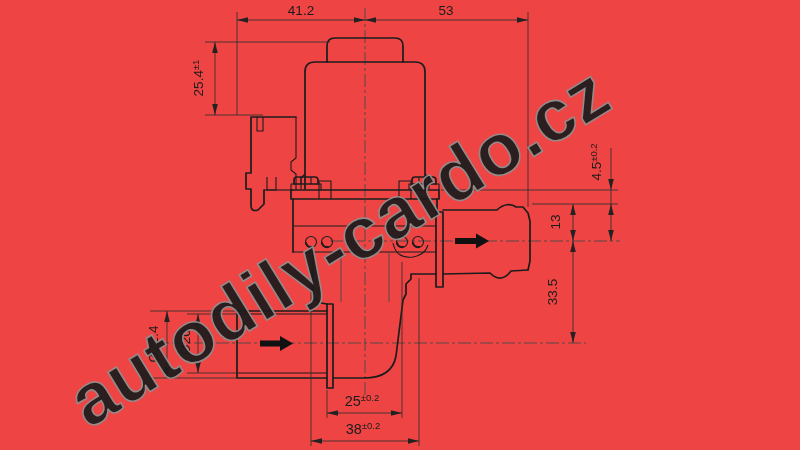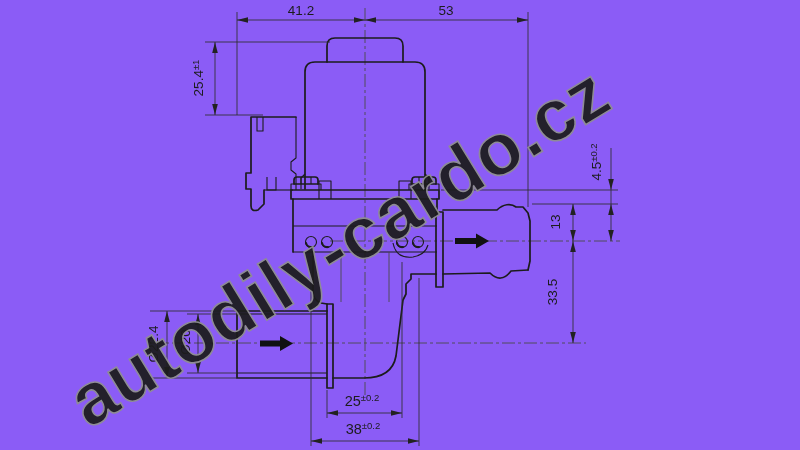--- a/index.html
+++ b/index.html
@@ -1,16 +1,16 @@
 <!DOCTYPE html>
 <html><head>
 <meta charset="utf-8">
 <style>
   html,body{margin:0;padding:0;background:#fff;}
-  .stage{position:relative;width:800px;height:450px;background:#8b5cf6;overflow:hidden;}
+  .stage{position:relative;width:800px;height:450px;background:#ef4444;overflow:hidden;}
   svg{display:block;}
   svg text{font-family:"Liberation Sans","DejaVu Sans",sans-serif;fill:#1c1c1c;}
   .outline{stroke:#1c1c1c;stroke-width:1.7;fill:none;stroke-linejoin:round;stroke-linecap:round;}
   .outline-thin{stroke:#1c1c1c;stroke-width:1.1;fill:none;stroke-linejoin:round;}
   .inner-line{stroke:#4a4a4a;stroke-width:0.9;fill:none;}
   .dim{stroke:#2e2e2e;stroke-width:0.85;fill:none;}
   .arrowhead{fill:#222;stroke:none;}
   .flowarrow{fill:#111;stroke:none;}
   .centerline{stroke:#4a4a4a;stroke-width:0.9;fill:none;stroke-dasharray:13 3 3 3;}
   .dimtext{font-size:13.5px;}

